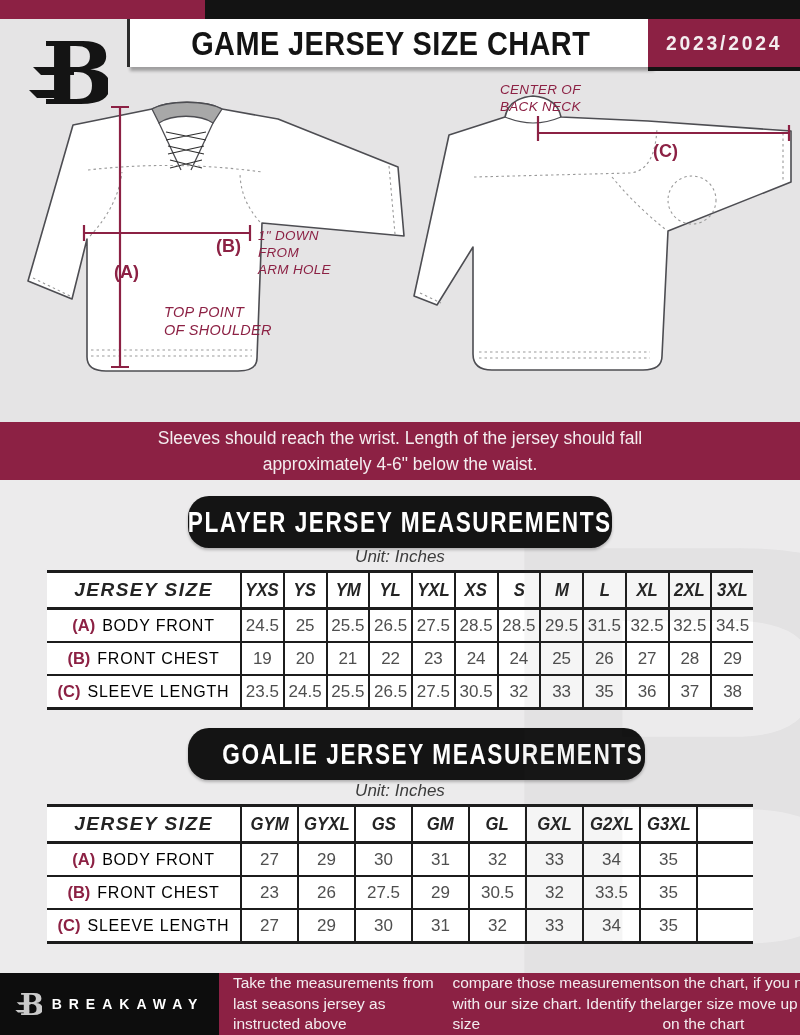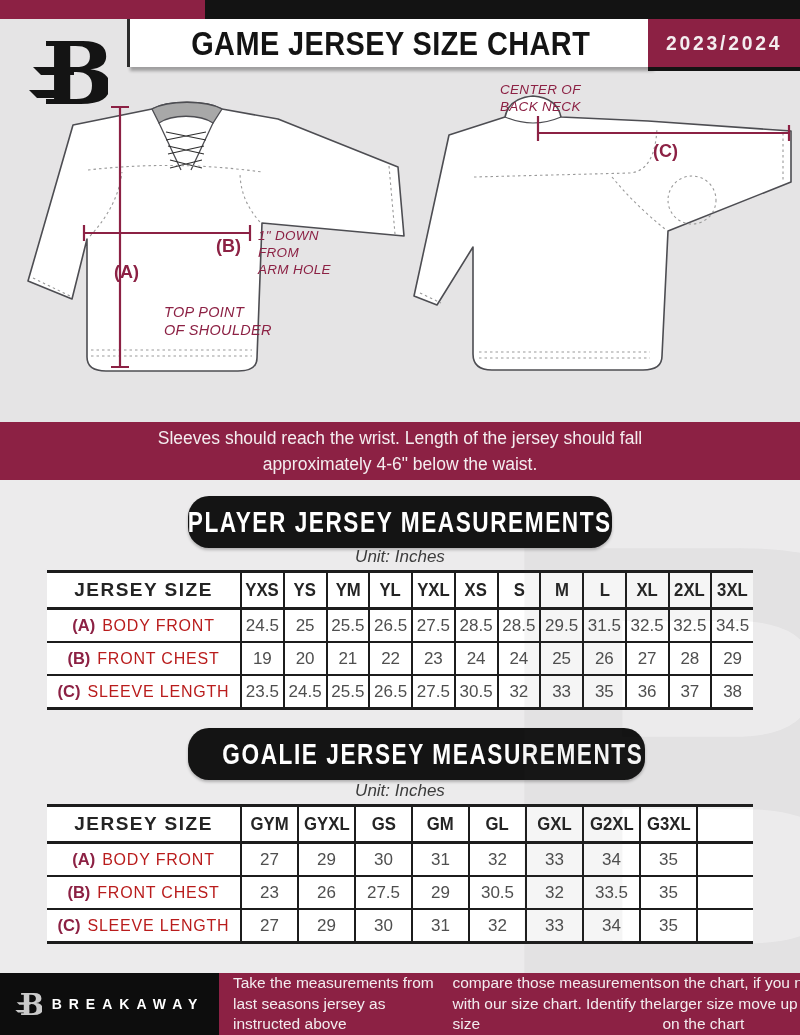--- a/index.html
+++ b/index.html
@@ -46,25 +46,25 @@
   .size-table{position:absolute;left:47px;width:706px;z-index:2;}
   #player-table{top:570px;} #goalie-table{top:804px;}
   .t-row{display:grid;box-sizing:border-box;border-bottom:2px solid #1c1c1c;height:33px;}
   .t-row.head{height:40px;border-top:3px solid #1c1c1c;border-bottom:3px solid #1c1c1c;}
   .t-row.last{height:34px;border-bottom:3px solid #1c1c1c;}
   #player-table .t-row{grid-template-columns:193px repeat(12,1fr);}
   #goalie-table .t-row{grid-template-columns:193px repeat(9,1fr);}
   .t-cell{display:flex;align-items:center;justify-content:center;background:#ffffff;
           font-size:17px;color:#4f4f4f;overflow:hidden;}
   .t-cell + .t-cell{border-left:2px solid #1c1c1c;}
-  .t-row.head .t-cell{font-weight:700;font-size:19px;color:#242424;}
+  .t-row.head .t-cell{font-weight:700;font-size:19px;color:#242424;font-style:italic;}
   .t-row.head .t-cell .cx{display:inline-block;transform:scaleX(.88);white-space:nowrap;}
   .t-cell.corner{font-weight:400;font-size:15px;letter-spacing:1.5px;color:#454545;}
   .rk{color:#8C2144;font-weight:700;font-size:16.5px;margin-right:7px;}
-  .rl{font-size:16px;letter-spacing:.8px;color:#b91c1c;white-space:nowrap;}
+  .rl{font-size:16px;letter-spacing:.8px;color:#000000;white-space:nowrap;}
 
   
   .watermark{position:absolute;top:440px;right:-170px;font-size:680px;font-weight:700;line-height:1;
              color:rgba(70,70,70,0.055);z-index:4;pointer-events:none;}
 
   
   .footer-black{position:absolute;left:0;top:973px;width:219px;height:62px;background:#0d0d0d;
                 display:flex;align-items:center;justify-content:center;gap:10px;z-index:5;}
   .footer-black .brand{color:#ffffff;font-weight:700;font-size:14px;letter-spacing:7px;white-space:nowrap;}
   .footer-maroon{position:absolute;left:219px;top:973px;width:661px;height:62px;background:#8C2144;

